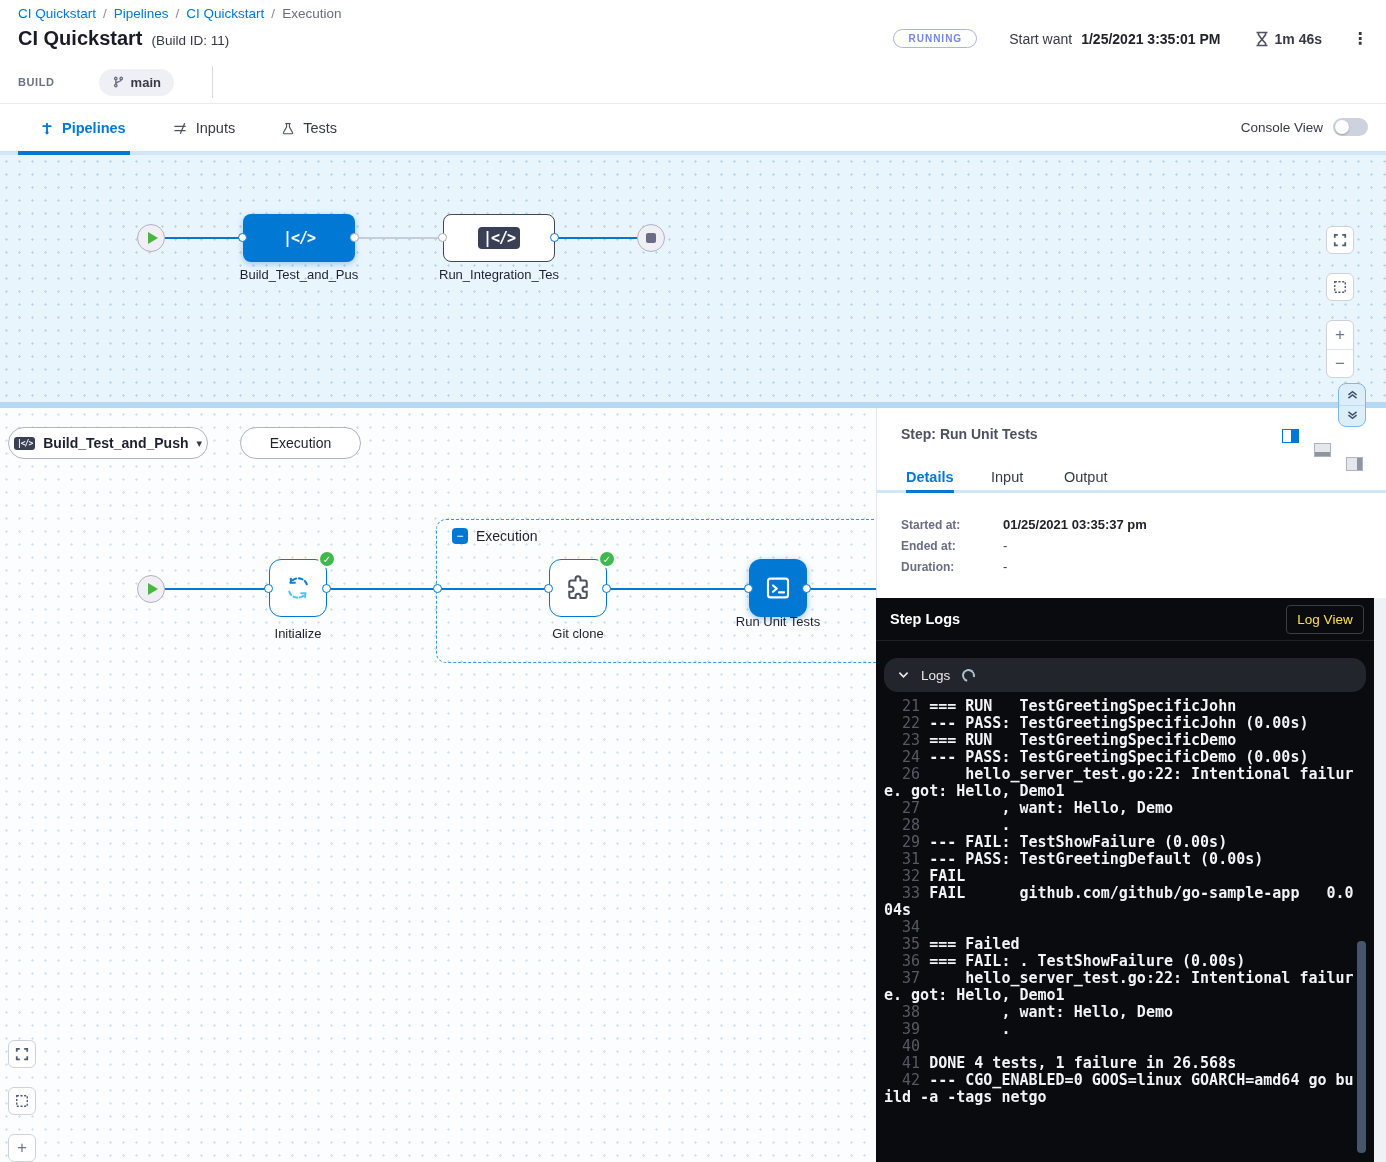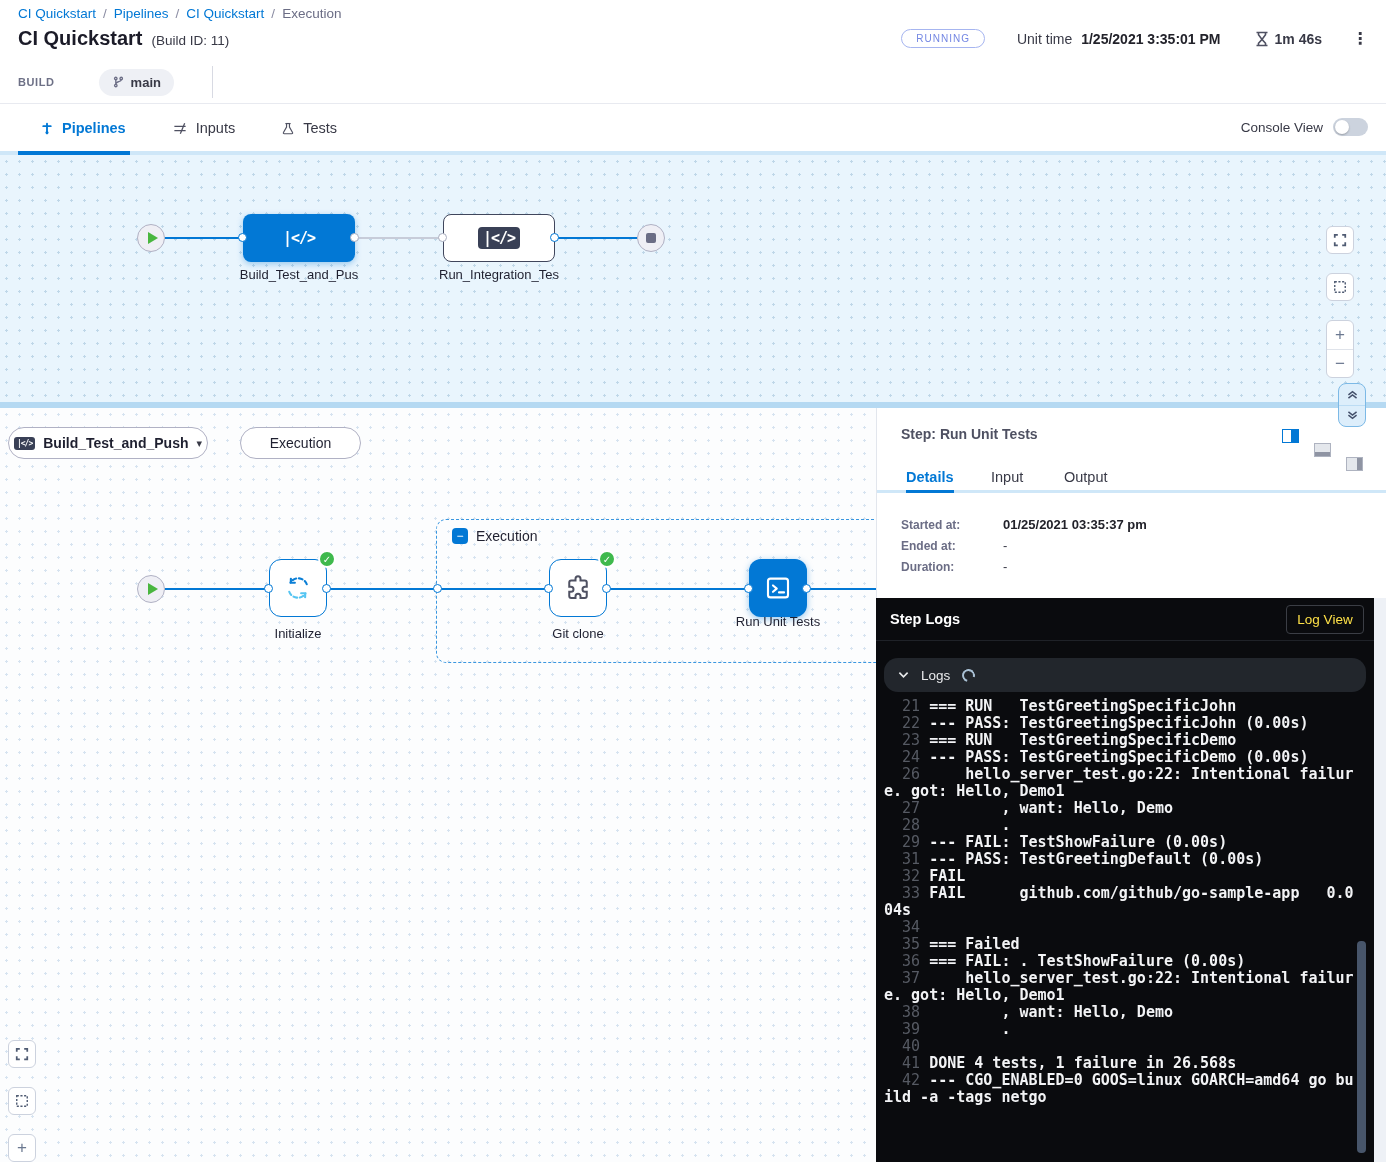--- a/index.html
+++ b/index.html
@@ -15,21 +15,21 @@
   .crumbs { left:14px; top:6px; font-size:13.5px; display:flex; gap:7px; align-items:center; }
   .crumb-link { color:#0278d5; cursor:pointer; }
   .crumb-sep { color:#8b8da3; }
   .crumb-cur { color:#6b6d85; }
   .title-row { left:14px; top:27px; display:flex; align-items:baseline; gap:9px; }
   .pg-title { font-size:20px; font-weight:700; color:#1b1b28; }
   .build-id { font-size:13.5px; color:#383946; }
   .status-row { right:22px; top:29px; display:flex; align-items:center; }
   .badge-running {
     border:1.5px solid #a6b5f0; color:#7487e3; border-radius:11px; padding:3px 14px;
-    font-size:10px; font-weight:400; letter-spacing:1px;
+    font-size:10px; font-weight:700; letter-spacing:1px;
   }
   .st-label { margin-left:32px; font-size:14px; color:#383946; }
   .st-value { margin-left:9px; font-size:14px; font-weight:700; color:#22222a; }
   .elapsed { margin-left:34px; display:flex; align-items:center; gap:6px; font-size:14px; font-weight:600; color:#383946; }
   .kebab { margin-left:30px; font-size:16px; font-weight:700; color:#383946; cursor:pointer; line-height:1; }
   .build-row { left:14px; top:66px; display:flex; align-items:center; }
   .build-label { font-size:11px; font-weight:700; letter-spacing:.6px; color:#6d7086; }
   .branch-pill { margin-left:44px; background:#eef0f5; border-radius:14px; height:27px; padding:0 13px;
     display:flex; align-items:center; gap:6px; font-size:13px; font-weight:700; color:#383946; }
   .vdiv { width:1px; height:32px; background:#d8dae3; margin-left:38px; }
@@ -148,21 +148,21 @@
       <span class="crumb-cur">Execution</span>
     </div>
 
     <div class="abs title-row">
       <span class="pg-title">CI Quickstart</span>
       <span class="build-id">(Build ID: 11)</span>
     </div>
 
     <div class="abs status-row">
       <span class="badge-running">RUNNING</span>
-      <span class="st-label">Unit time</span>
+      <span class="st-label">Start want</span>
       <span class="st-value">1/25/2021 3:35:01 PM</span>
       <span class="elapsed">
         <span>
           <svg width="14" height="16" viewBox="0 0 14 16" fill="none" stroke="#4f5162" stroke-width="1.6">
             <path d="M1.5 1.5h11M1.5 14.5h11M3.5 1.5v2.2L7 8.5l3.5-4.8V1.5M3.5 14.5v-2.2L7 8.5l3.5 3.8v2.2"></path>
           </svg>
         </span>
         <span>1m 46s</span>
       </span>
       <span class="kebab">⋮</span>

